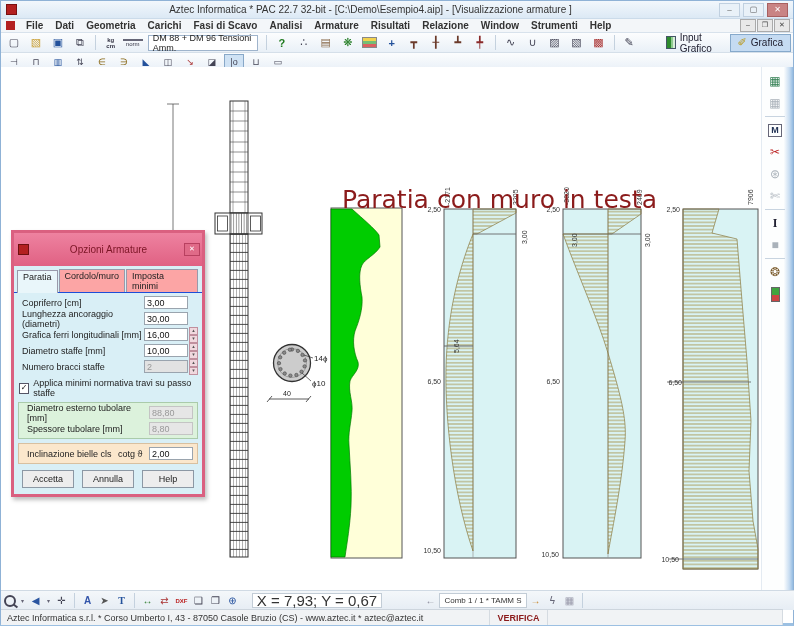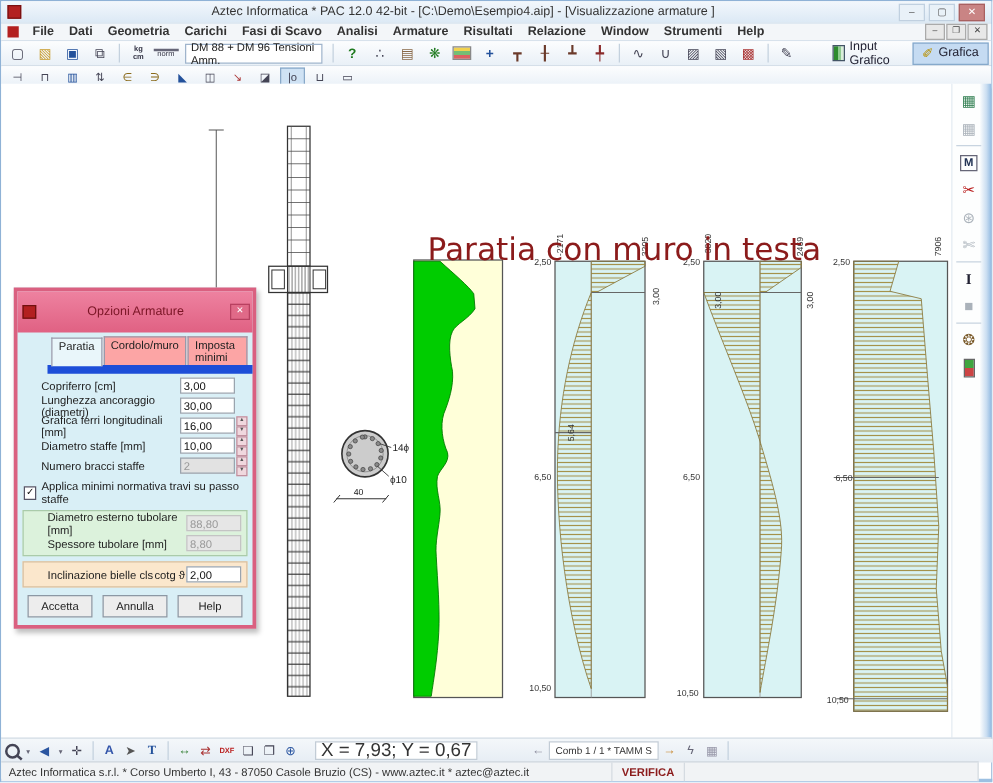--- a/index.html
+++ b/index.html
@@ -76,24 +76,24 @@
   .sb-rest{flex:1;}
 
   
   #dialog{position:absolute;left:10px;top:229px;width:188px;background:#D9EFF6;border:3px solid #DA6080;
           box-shadow:2px 3px 4px rgba(0,0,0,.25);font-size:9px;color:#222;z-index:10;}
   .dlg-title{height:33px;background:linear-gradient(#EE82A0,#E06183);display:flex;align-items:center;}
   .dlg-app-icon{width:9px;height:9px;background:#B32020;margin:0 4px;border:1px solid #701010;}
   .dlg-title-text{flex:1;text-align:center;color:#7A1525;font-size:10px;}
   .dlg-close{width:14px;height:11px;margin-right:2px;background:#E06A88;border:1px solid #B84060;color:#fff;
              font-size:7px;line-height:10px;text-align:center;}
-  .tabs{display:flex;padding:3px 3px 0 3px;border-bottom:7px solid #1d4ed8;margin-left:24px;}
+  .tabs{display:flex;padding:3px 3px 0 3px;border-bottom:1px solid #1d4ed8;}
   .tab{padding:1px 5px;border:1px solid #99A;border-bottom:none;background:#fca5a5;margin-right:1px;font-size:9px;}
   .tab.active{background:#E9F6FA;position:relative;top:1px;padding-bottom:2px;}
-  .dlg-row{display:flex;align-items:center;margin:3px 4px 0 19px;height:13px;}
+  .dlg-row{display:flex;align-items:center;margin:3px 4px 0 8px;height:13px;}
   .dlg-label{flex:1;}
   .dlg-input{width:38px;height:11px;border:1px solid #9AA4AE;font-size:9px;padding:0 2px;font-family:"Liberation Sans",sans-serif;background:#fff;color:#111;}
   .dlg-input.disabled{background:#E2E2E2;color:#999;}
   .spinner{display:flex;flex-direction:column;width:9px;margin-left:1px;}
   .spinner span{height:6px;font-size:5px;line-height:5px;text-align:center;background:#F0D8DE;border:1px solid #C0909E;color:#555;}
   .chk-row{display:flex;align-items:center;margin:5px 4px 2px 5px;}
   .chk{width:9px;height:9px;background:#fff;border:1px solid #556;font-size:8px;line-height:8px;text-align:center;margin-right:4px;color:#111;}
   .group{margin:4px 4px;border:1px solid #B8CCB8;padding:2px 0 3px 0;}
   .group.green{background:#DCF2DC;border-color:#AACBAA;}
   .group.orange{background:#FBE7CC;border-color:#D8C0A0;}
@@ -102,21 +102,21 @@
   .dlg-btn{width:50px;height:16px;background:#EDEDED;border:1px solid #8C98A4;font-size:9px;color:#222;
            display:flex;align-items:center;justify-content:center;}
 </style>
 </head>
 <body>
 
 <div id="app">
 
   <div class="titlebar">
     <span class="app-icon"></span>
-    <span class="title-text">Aztec Informatica * PAC 12.0 42-bit  -  [C:\Demo\Esempio4.aip] - [Visualizzazione armature ]</span>
+    <span class="title-text">Aztec Informatica * PAC 22.7 32-bit  -  [C:\Demo\Esempio4.aip] - [Visualizzazione armature ]</span>
     <span class="win-btns">
       <span class="win-btn">–</span>
       <span class="win-btn">▢</span>
       <span class="win-btn close">✕</span>
     </span>
   </div>
 
   <div class="menubar">
     <span class="menu-icon"></span>
     <span class="menu-item">File</span>

